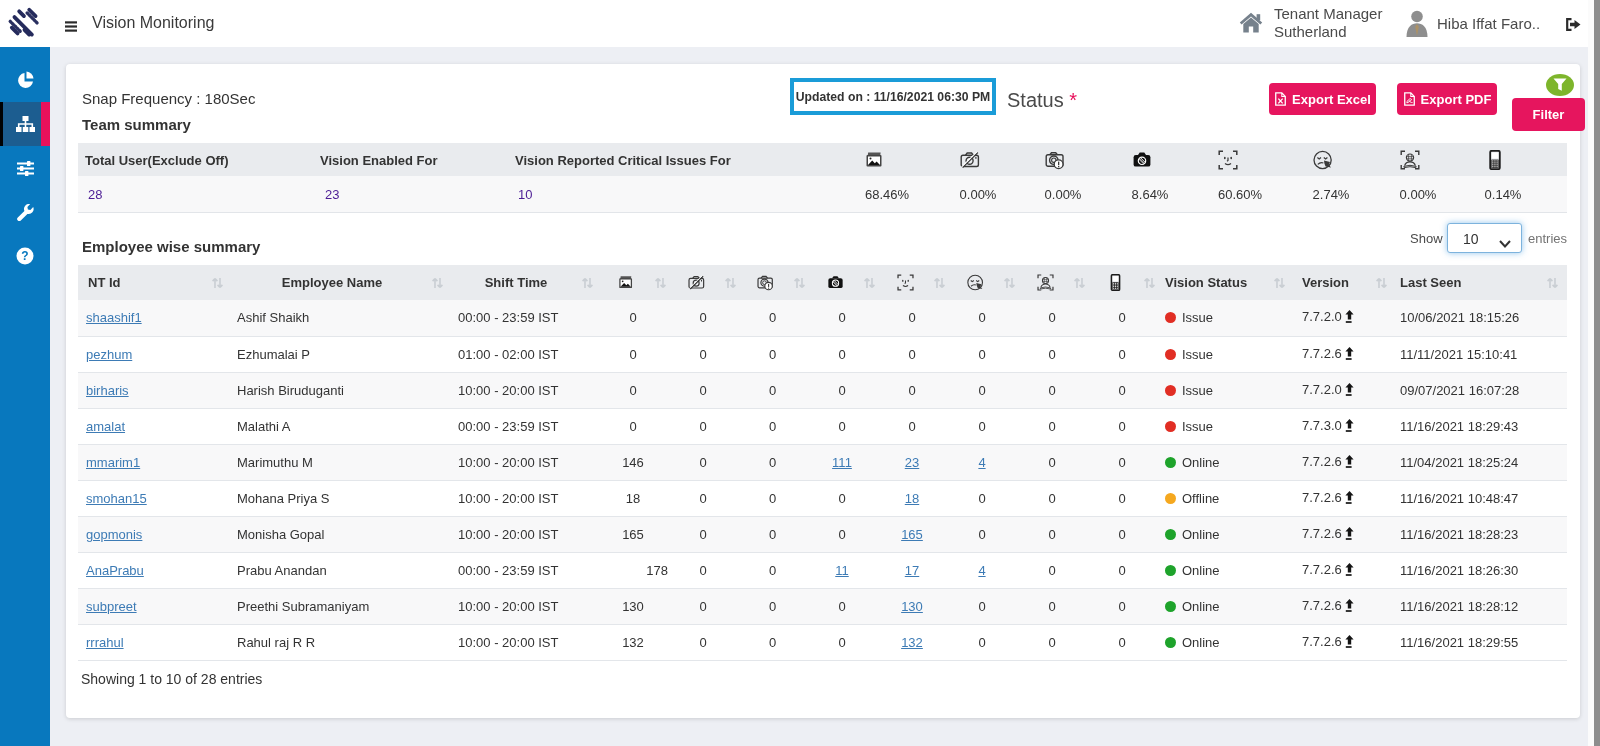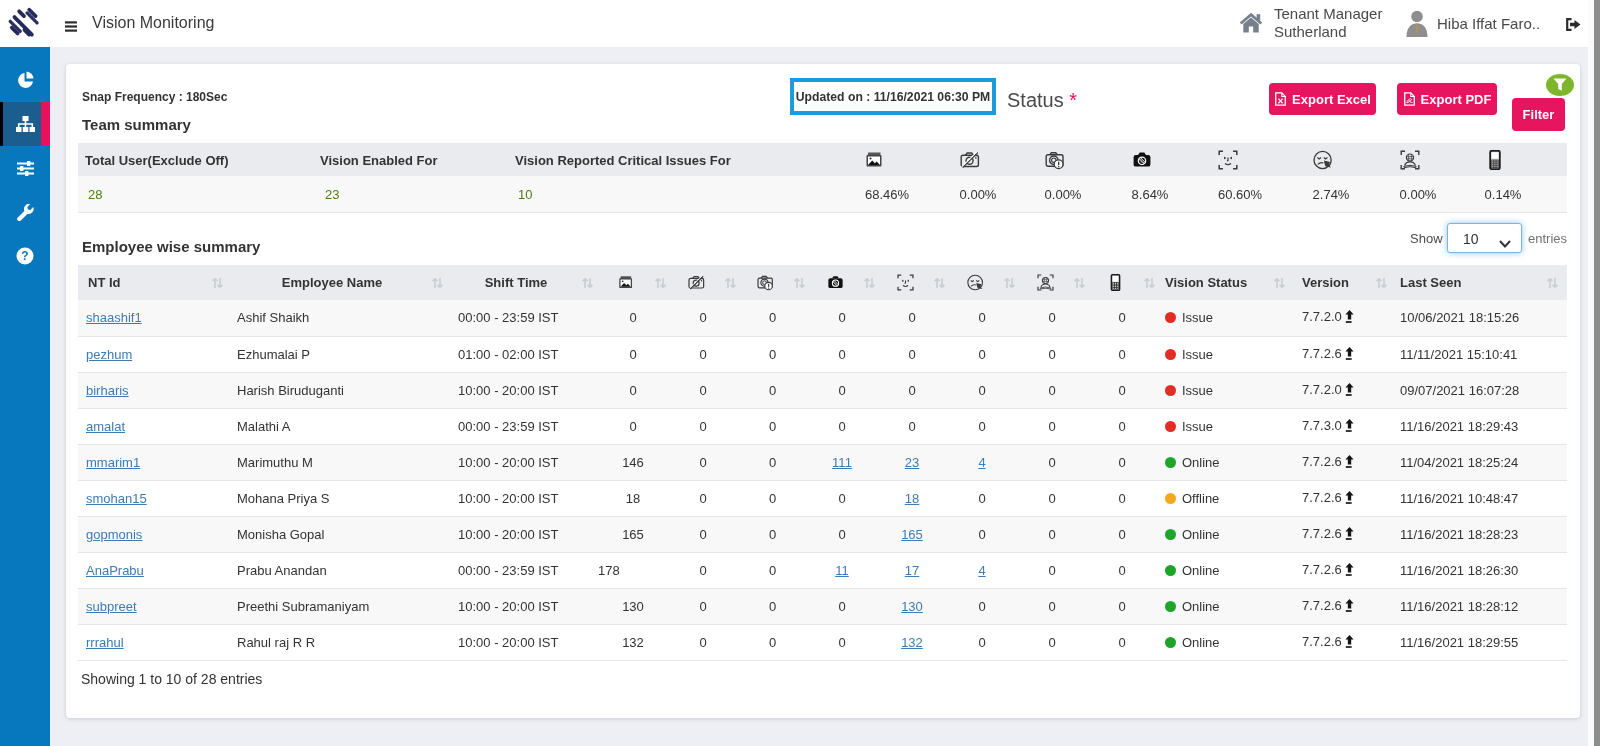--- a/index.html
+++ b/index.html
@@ -17,21 +17,21 @@
 .sbthumb{position:absolute;right:0;top:0;width:6px;height:746px;background:#8d8d8d;z-index:10}
 .hl{font-weight:bold;font-size:15px;color:#333}
 .updbox{position:absolute;left:724px;top:14px;width:206px;height:37px;border:4px solid #1a9cd8;display:flex;align-items:center;justify-content:center;font-size:12.2px;font-weight:bold;color:#333;white-space:nowrap}
 .sel{border:1px solid #b9bfc4;border-radius:3px;background:#fff;position:absolute;font-size:14px;color:#333}
 .btn{position:absolute;background:#e6155e;border-radius:4px;color:#fff;font-size:13px;font-weight:bold;display:flex;align-items:center;justify-content:center;gap:5px}
 .teamhead{position:absolute;left:12px;top:79px;width:1489px;height:33px;background:#e9ebee}
 .teamrow{position:absolute;left:12px;top:112px;width:1489px;height:37px;background:#f8f8f9;border-bottom:1px solid #e2e5e9}
 .tlabel{position:absolute;font-size:13px;font-weight:bold;color:#333;top:50%;transform:translateY(-50%);white-space:nowrap}
 .ticon{position:absolute;top:50%;transform:translate(-50%,-50%);line-height:0}
 .tval{position:absolute;font-size:13px;color:#333;top:50%;transform:translate(-50%,-50%);white-space:nowrap}
-.tvall{position:absolute;font-size:13px;color:#4d7c0f;top:50%;transform:translateY(-50%);white-space:nowrap}
+.tvall{position:absolute;font-size:13px;color:#4c1d95;top:50%;transform:translateY(-50%);white-space:nowrap}
 table.emp{position:absolute;left:12px;top:201px;width:1489px;border-collapse:collapse;table-layout:fixed;font-size:13px}
 table.emp th{background:#e9ebee;height:35px;font-size:13px;font-weight:bold;color:#333;position:relative;padding:0;white-space:nowrap}
 table.emp td{height:36px;border-bottom:1px solid #e3e6ea;padding:0;white-space:nowrap;color:#333}
 table.emp tr.odd td{background:#f8f8f9}
 table.emp tr.even td{background:#fff}
 .sort{position:absolute;right:8px;top:50%;transform:translateY(-50%);line-height:0}
 a.lnk{color:#3d7bb5;text-decoration:underline}
 .dot{display:inline-block;width:11px;height:11px;border-radius:50%;margin-right:6px;vertical-align:-1px}
 .statuscell{padding-left:8px !important;text-align:left}
 .pag{position:absolute;left:1268px;top:599px;height:34px;display:flex;font-size:14px;border-radius:4px}
@@ -125,40 +125,40 @@
         <path d="M5.5 21.5 L11 27"></path>
         <path d="M17.5 23.5 L22 28"></path>
       </g>
       <g stroke="#2a3060" stroke-width="3.2" fill="none" stroke-linecap="round" stroke-dasharray="1.3 1.7">
         <path d="M4 15.5 L13.5 25"></path>
         <path d="M20 7.5 L29.5 17"></path>
       </g>
     </svg>
   </div>
 <div class="card">
-<div class="abs" style="left:16px;top:26px;font-size:12px;font-weight:bold">Snap Frequency : 180Sec</div>
+<div class="abs" style="left:16px;top:26px;font-size:15px;font-weight:normal">Snap Frequency : 180Sec</div>
 <div class="updbox">Updated on : 11/16/2021 06:30 PM</div>
 <div class="abs" style="left:941px;top:25px;font-size:20px;color:#4a4a4a">Status <span style="color:#e8115b">*</span></div>
 <div class="btn" style="left:1203px;top:19px;width:107px;height:32px">
       <svg width="13" height="14" viewBox="0 0 15 16" xmlns="http://www.w3.org/2000/svg">
         <path d="M2 1 H9 L13 5 V15 H2 Z" fill="none" stroke="#fff" stroke-width="1.5"></path>
         <path d="M9 1 V5 H13" fill="none" stroke="#fff" stroke-width="1.2"></path>
         <path d="M5 7.5 L10 13 M10 7.5 L5 13" stroke="#fff" stroke-width="1.5"></path>
       </svg>
       <span>Export Excel</span>
     </div>
 <div class="btn" style="left:1331px;top:19px;width:100px;height:32px">
       <svg width="13" height="14" viewBox="0 0 15 16" xmlns="http://www.w3.org/2000/svg">
         <path d="M2 1 H9 L13 5 V15 H2 Z" fill="none" stroke="#fff" stroke-width="1.5"></path>
         <path d="M9 1 V5 H13" fill="none" stroke="#fff" stroke-width="1.2"></path>
         <path d="M4.5 12.5 C4 10.5 8 6.5 9.5 8 C11 9.5 5.5 12 4.5 12.5 Z M7 9.5 C7.5 11 9.5 12.5 11 12" stroke="#fff" stroke-width="1.1" fill="none"></path>
       </svg>
       <span>Export PDF</span>
     </div>
-<div class="btn" style="left:1446px;top:34px;width:53px;height:33px">
+<div class="btn" style="left:1446px;top:34px;width:73px;height:33px">
       <span>Filter</span>
     </div>
 <div class="abs" style="left:1480px;top:10px;width:28px;height:22px;background:#7db52b;border-radius:50%;display:flex;align-items:center;justify-content:center;z-index:3">
       <svg width="14" height="14" viewBox="0 0 14 14" xmlns="http://www.w3.org/2000/svg">
         <path d="M0.5 0.5 H13.5 L8.8 6 V12.8 L5.2 11 V6 Z" fill="#fff"></path>
       </svg>
     </div>
 <div class="hl abs" style="left:16px;top:52px">Team summary</div>
 <div class="teamhead">
 <span class="tlabel" style="left:7px">Total User(Exclude Off)</span>
@@ -627,21 +627,21 @@
 <td style="padding-left:12px">7.7.2.6 <span style="vertical-align:-2px"><svg width="9" height="13" viewBox="0 0 9 13" xmlns="http://www.w3.org/2000/svg">
                 <path d="M4.5 0 L8.6 4.6 H6.2 V9.5 H2.8 V4.6 H0.4 Z" fill="#151515"></path>
                 <path d="M0.8 12 H6.6" stroke="#151515" stroke-width="1.7"></path>
               </svg></span></td>
 <td style="padding-left:10px">11/16/2021 18:28:23</td>
 </tr>
 <tr class="even">
 <td style="padding-left:8px"><a class="lnk" href="#">AnaPrabu</a></td>
 <td style="padding-left:7px">Prabu Anandan</td>
 <td style="padding-left:10px">00:00 - 23:59 IST</td>
-<td style="text-align:left">178</td>
+<td style="text-align:right">178</td>
 <td style="text-align:center">0</td>
 <td style="text-align:center">0</td>
 <td style="text-align:center"><a class="lnk" href="#">11</a></td>
 <td style="text-align:center"><a class="lnk" href="#">17</a></td>
 <td style="text-align:center"><a class="lnk" href="#">4</a></td>
 <td style="text-align:center">0</td>
 <td style="text-align:center">0</td>
 <td class="statuscell"><span class="dot" style="background:#1ea32b"></span>Online</td>
 <td style="padding-left:12px">7.7.2.6 <span style="vertical-align:-2px"><svg width="9" height="13" viewBox="0 0 9 13" xmlns="http://www.w3.org/2000/svg">
                 <path d="M4.5 0 L8.6 4.6 H6.2 V9.5 H2.8 V4.6 H0.4 Z" fill="#151515"></path>

